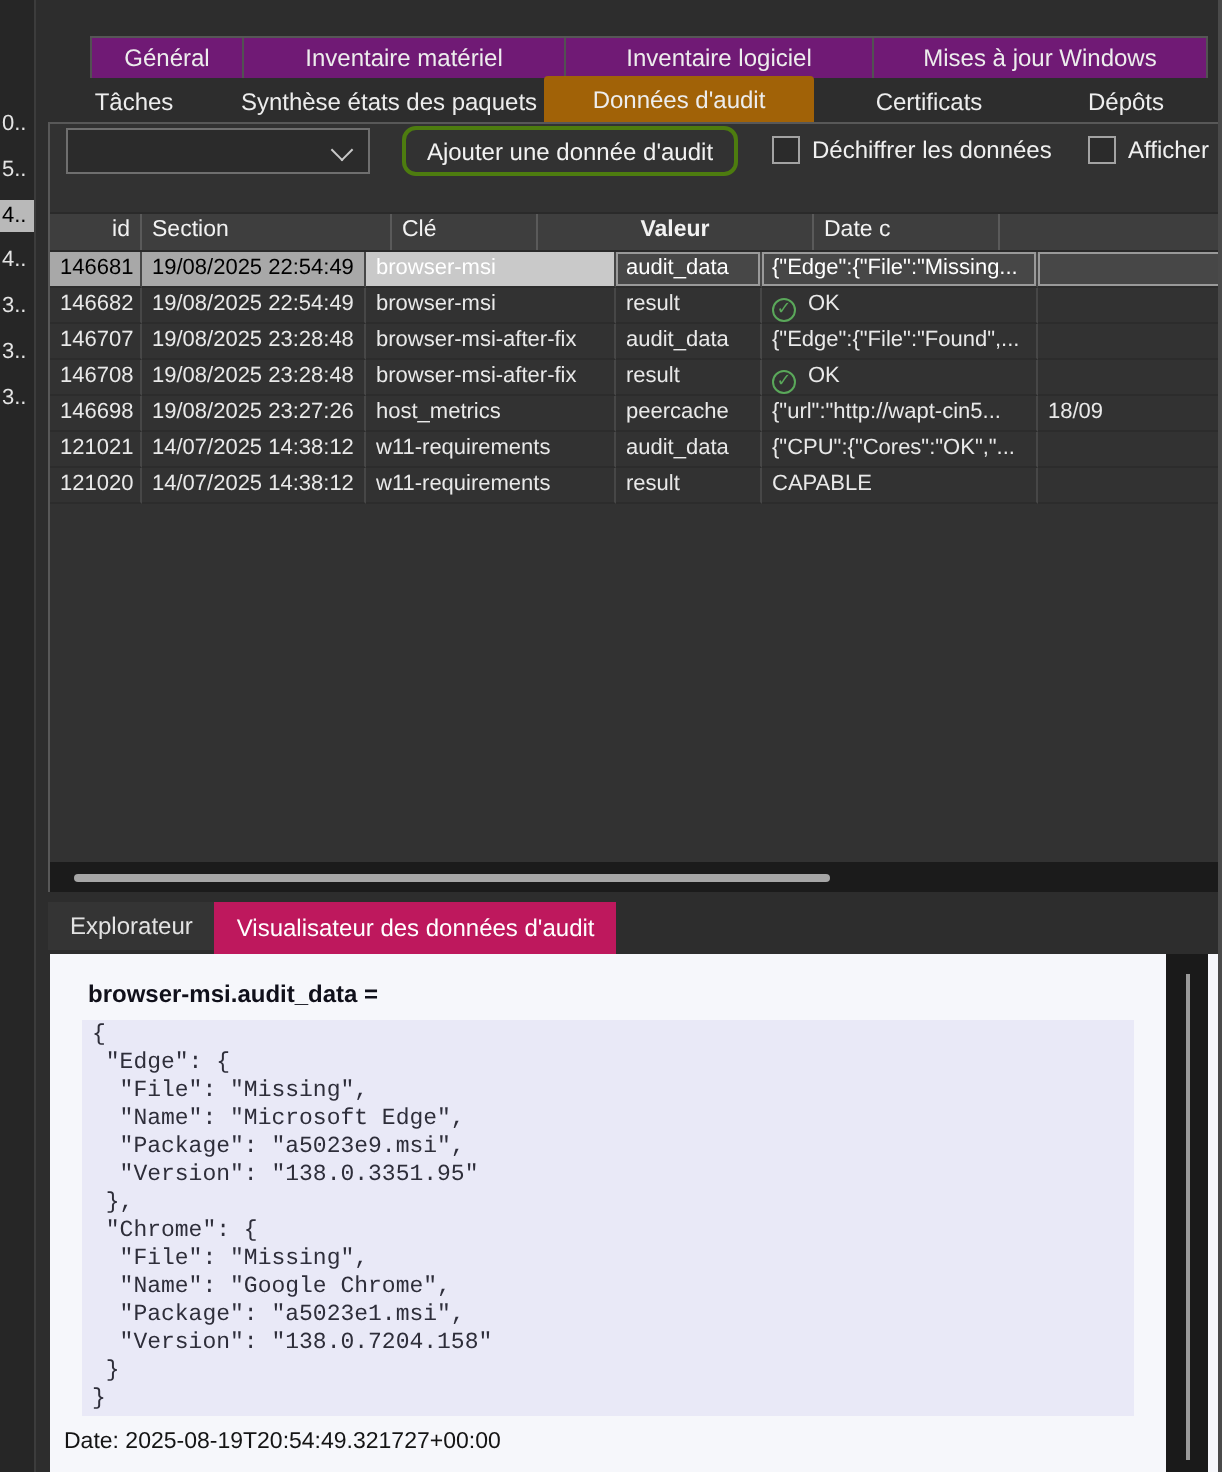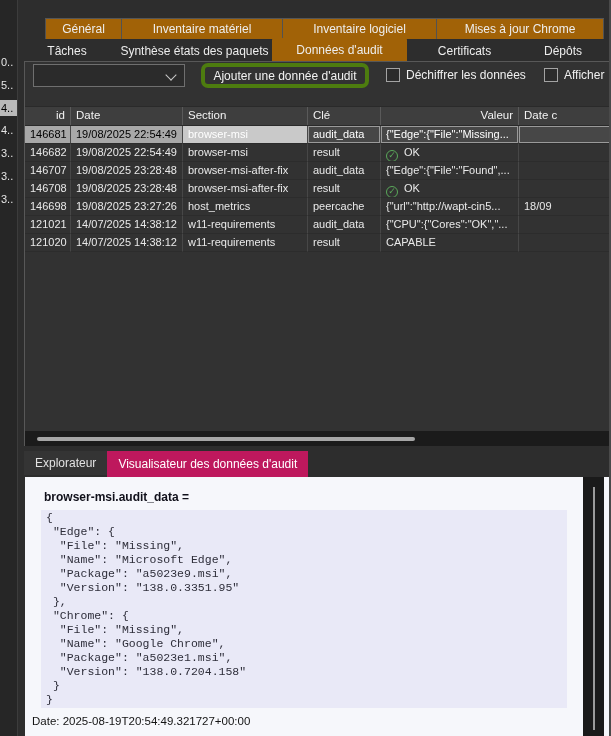--- a/index.html
+++ b/index.html
@@ -8,38 +8,38 @@
 
   
   .left-rail{position:absolute;left:0;top:0;width:17px;height:736px;background:#262626;
              border-right:1px solid #3c3c3c;}
   .rail-item{position:absolute;left:0;width:16px;height:16px;font-size:11px;color:#e4e4e4;
              line-height:16px;padding-left:1px;white-space:nowrap;overflow:hidden;}
   .rail-item.selected{background:#b9b9b9;color:#000;}
 
   
   .tabs-row1{position:absolute;left:45px;top:18px;width:559px;height:20px;display:flex;
-             background:#a16207;border-top:1px solid #565656;}
+             background:#701a75;border-top:1px solid #565656;}
   .tab1{display:flex;align-items:center;justify-content:center;font-size:12px;color:#ededed;
         border-right:1px solid #525252;box-sizing:border-box;white-space:nowrap;overflow:hidden;}
   .tab1:first-child{border-left:1px solid #525252;}
   .tabs-row2{position:absolute;left:17px;top:38px;width:587px;height:23px;display:flex;align-items:flex-end;}
   .tab2{display:flex;align-items:center;justify-content:center;font-size:12px;color:#ededed;
         height:21px;box-sizing:border-box;white-space:nowrap;overflow:hidden;}
   .tab2.active{background:#a16207;height:23px;border-radius:2px 2px 0 0;}
 
   
   .content-panel{position:absolute;left:24px;top:61px;width:585px;height:385px;background:#323232;
                  border-top:1px solid #585858;border-left:1px solid #585858;box-sizing:border-box;overflow:hidden;}
   .combo{position:absolute;left:8px;top:2px;width:152px;height:23px;background:#2b2b2b;
          border:1px solid #6f6f6f;box-sizing:border-box;}
   .chevron{position:absolute;right:9px;top:6px;width:7px;height:7px;border-right:1.6px solid #c9c9c9;
            border-bottom:1.6px solid #c9c9c9;transform:rotate(45deg);}
   .add-btn{position:absolute;left:176px;top:1px;width:168px;height:25px;background:#323232;
-           border:4px solid #4d7c0f;border-radius:7px;color:#f2f2f2;font-size:12px;
+           border:2px solid #4d7c0f;border-radius:7px;color:#f2f2f2;font-size:12px;
            font-family:"Liberation Sans",sans-serif;}
   .cb{position:absolute;top:6px;display:flex;align-items:center;font-size:12px;color:#f0f0f0;white-space:nowrap;}
   .cb .box{width:12px;height:12px;border:1px solid #a3a3a3;background:#2b2b2b;margin-right:6px;flex:0 0 auto;}
   .cb1{left:361px;} .cb2{left:519px;}
 
   
   .table{position:absolute;left:0;top:29px;width:585px;margin-top:15px;}
   .thead{display:flex;height:18px;background:#3e3e3e;border-top:1px solid #2a2a2a;border-bottom:1px solid #2a2a2a;}
   .hcell{font-size:11.5px;color:#f2f2f2;line-height:17px;padding:0 5px;box-sizing:border-box;
          border-right:1px solid #5a5a5a;white-space:nowrap;overflow:hidden;flex:0 0 auto;}
@@ -87,21 +87,21 @@
       <div class="rail-item" style="top: 122.4px;">4..</div>
       <div class="rail-item" style="top: 145.2px;">3..</div>
       <div class="rail-item" style="top: 168px;">3..</div>
       <div class="rail-item" style="top: 190.8px;">3..</div>
     </div>
 
   <div class="tabs-row1" id="tabsRow1">
       <div class="tab1" style="width: 77px;">Général</div>
       <div class="tab1" style="width: 161px;">Inventaire matériel</div>
       <div class="tab1" style="width: 154px;">Inventaire logiciel</div>
-      <div class="tab1" style="width: 167px;">Mises à jour Chrome</div>
+      <div class="tab1" style="width: 167px;">Mises à jour Windows</div>
     </div>
   <div class="tabs-row2" id="tabsRow2">
       <div class="tab2" style="width: 100px;">Tâches</div>
       <div class="tab2" style="width: 155px;">Synthèse états des paquets</div>
       <div class="tab2 active" style="width: 135px;">Données d'audit</div>
       <div class="tab2" style="width: 115px;">Certificats</div>
       <div class="tab2" style="width: 82px;">Dépôts</div>
     </div>
 
   <div class="content-panel">
@@ -115,24 +115,23 @@
       <span>Déchiffrer les données</span>
     </label>
     <label class="cb cb2">
       <span class="box"></span>
       <span>Afficher</span>
     </label>
 
     <div class="table">
       <div class="thead" id="thead">
           <div class="hcell" style="width: 46px; text-align: right;">id</div>
-          <div class="hcell" style="width: 112px; text-align: left;">Date</div>
           <div class="hcell" style="width: 125px; text-align: left;">Section</div>
           <div class="hcell" style="width: 73px; text-align: left;">Clé</div>
-          <div class="hcell" style="width: 138px; text-align: right;">Valeur</div>
+          <div class="hcell" style="width: 138px; text-align: center; font-weight: bold;">Valeur</div>
           <div class="hcell" style="width: 93px; text-align: left;">Date c</div>
         </div>
       <div class="tbody" id="tbody">
           <div class="trow">
             <div class="tcell sel-light" style="width: 46px; text-align: right;">146681</div>
             <div class="tcell sel-light" style="width: 112px; text-align: left;">19/08/2025 22:54:49</div>
             <div class="tcell sel-focus" style="width: 125px; text-align: left;">browser-msi</div>
             <div class="tcell sel-dark" style="width: 73px; text-align: left;">audit_data</div>
             <div class="tcell sel-dark" style="width: 138px; text-align: left;">{"Edge":{"File":"Missing...</div>
             <div class="tcell sel-dark" style="width: 93px; text-align: left;"></div>

